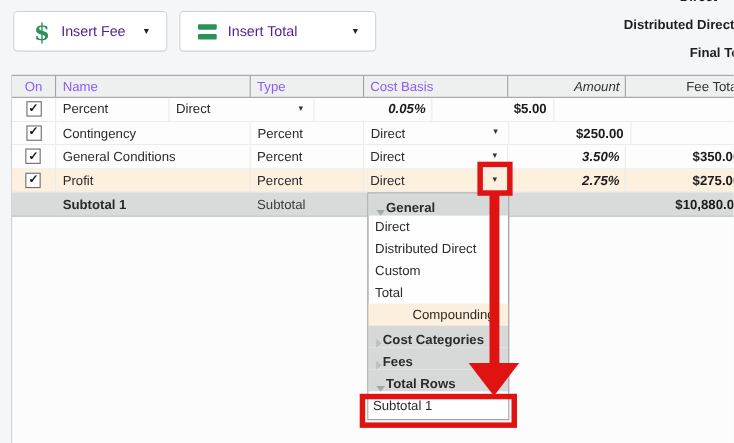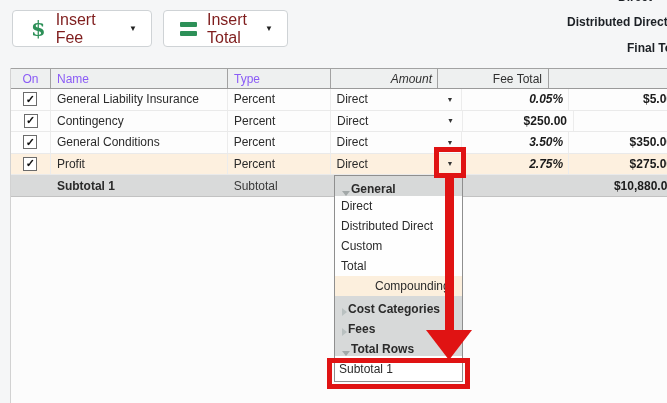--- a/index.html
+++ b/index.html
@@ -12,28 +12,28 @@
   }
 
   
   .btn {
     position:absolute; top:10px; height:37px;
     background:#ffffff; border:1px solid #cfd3d6; border-radius:4px;
     display:flex; align-items:center; gap:10px; padding:0 12px;
     cursor:pointer;
   }
   .btn-fee   { left:12px;  width:140px; }
-  .btn-total { left:163px; width:125px; }
+  .btn-total { left:163px; width:179px; }
   .dollar-glyph {
     font-family:"DejaVu Serif", serif; font-weight:bold;
     font-size:21px; color:#2d9058; line-height:1; margin-left:6px;
   }
   .equals-glyph { display:flex; flex-direction:column; gap:4px; margin-left:4px; }
   .equals-glyph i { display:block; width:17px; height:5px; background:#2d9058; border-radius:1px; }
-  .btn-label { font-size:16px; color:#7f1d1d; }
+  .btn-label { font-size:13px; color:#4c1d95; }
   .btn-caret { font-size:8px; color:#222; margin-left:auto; padding-right:2px; }
 
   
   .sum-label { position:absolute; font-weight:700; font-size:12px; color:#1c2025; white-space:nowrap; }
   .sum-direct { left:618px; top:-10px; }
   .sum-dd     { left:567px; top:15px;  }
   .sum-final  { left:627px; top:41px;  }
 
   
   .grid {
@@ -113,31 +113,31 @@
 <div class="sum-label sum-direct">Direct</div>
 <div class="sum-label sum-dd">Distributed Direct</div>
 <div class="sum-label sum-final">Final Total</div>
 
 <div class="grid">
 
   <div class="thead">
     <div class="cell c-on">On</div>
     <div class="cell c-name">Name</div>
     <div class="cell c-type">Type</div>
+    <div class="cell c-cb">Cost Basis</div>
     <div class="cell c-amt">Amount</div>
     <div class="cell c-fee">Fee Total</div>
   </div>
 
   <div class="trow">
     <div class="cell c-on">
         <span class="checkbox">
           <span>✓</span>
         </span>
       </div>
-    <div class="cell c-name">General Liability Insurance</div>
     <div class="cell c-type">Percent</div>
     <div class="cell c-cb">
       <span>Direct</span>
       <span class="cell-caret">▼</span>
     </div>
     <div class="cell c-amt">0.05%</div>
     <div class="cell c-fee">$5.00</div>
   </div>
 
   <div class="trow">

